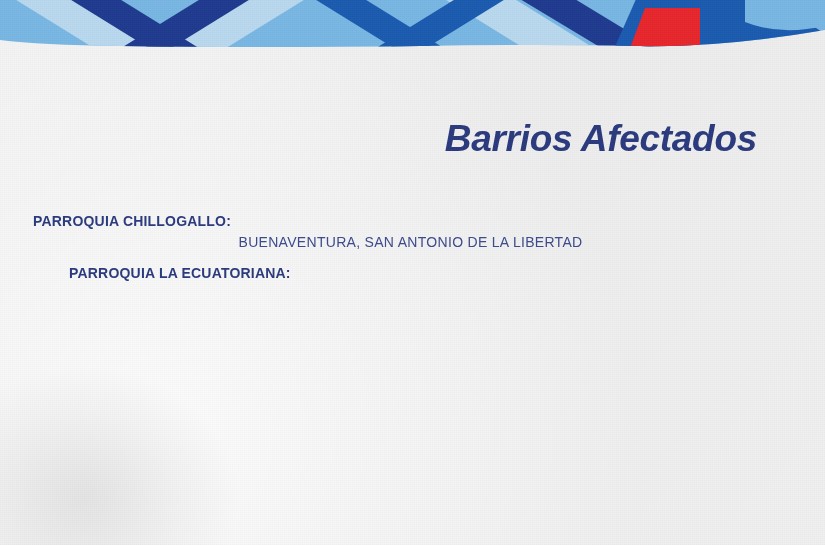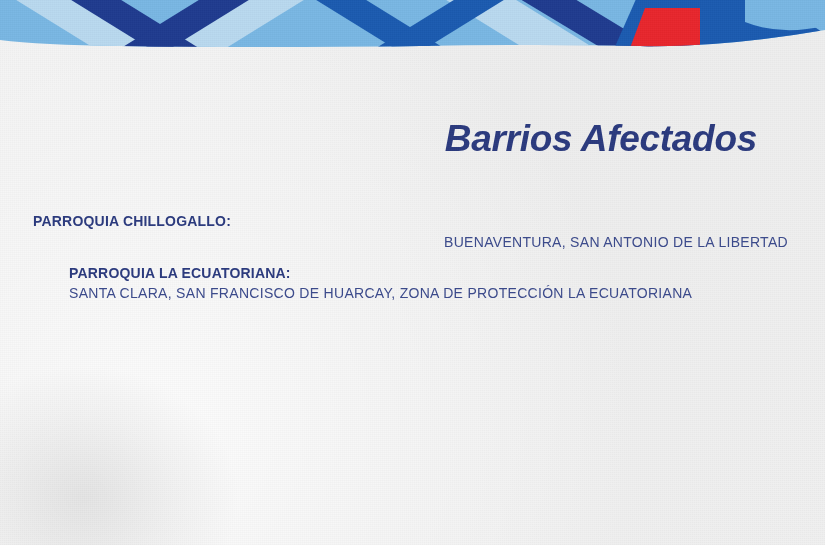--- a/index.html
+++ b/index.html
@@ -97,21 +97,21 @@
 
   .group-items {
     font-size: 14px;
     color: #3b4a8c;
     line-height: 1.32;
     letter-spacing: 0.3px;
     text-align: justify;
     text-justify: inter-word;
   }
   .group-items.single-line {
-    text-align: right;
+    text-align: center;
   }
 </style>
 </head>
 <body>
 
 <div class="page">
 
   <div class="banner">
     <svg width="825" height="48" viewBox="0 0 825 48" xmlns="http://www.w3.org/2000/svg" aria-hidden="true">
       <defs>
@@ -146,20 +146,19 @@
 
   <div class="body-block">
 
     <div class="group">
       <div class="group-heading">PARROQUIA CHILLOGALLO:</div>
       <div class="group-items single-line">BUENAVENTURA, SAN ANTONIO DE LA LIBERTAD</div>
     </div>
 
     <div class="group">
       <div class="group-heading">PARROQUIA LA ECUATORIANA:</div>
-      <div class="group-items">SANTA CLARA, SAN FRANCISCO DE HUARCAY, ZONA DE PROTECCIÓN LA ECUATORIANA</div>
     </div>
 
   </div>
 
   <div class="smudge"></div>
   <div class="grain"></div>
 </div>
 
 </body></html>

